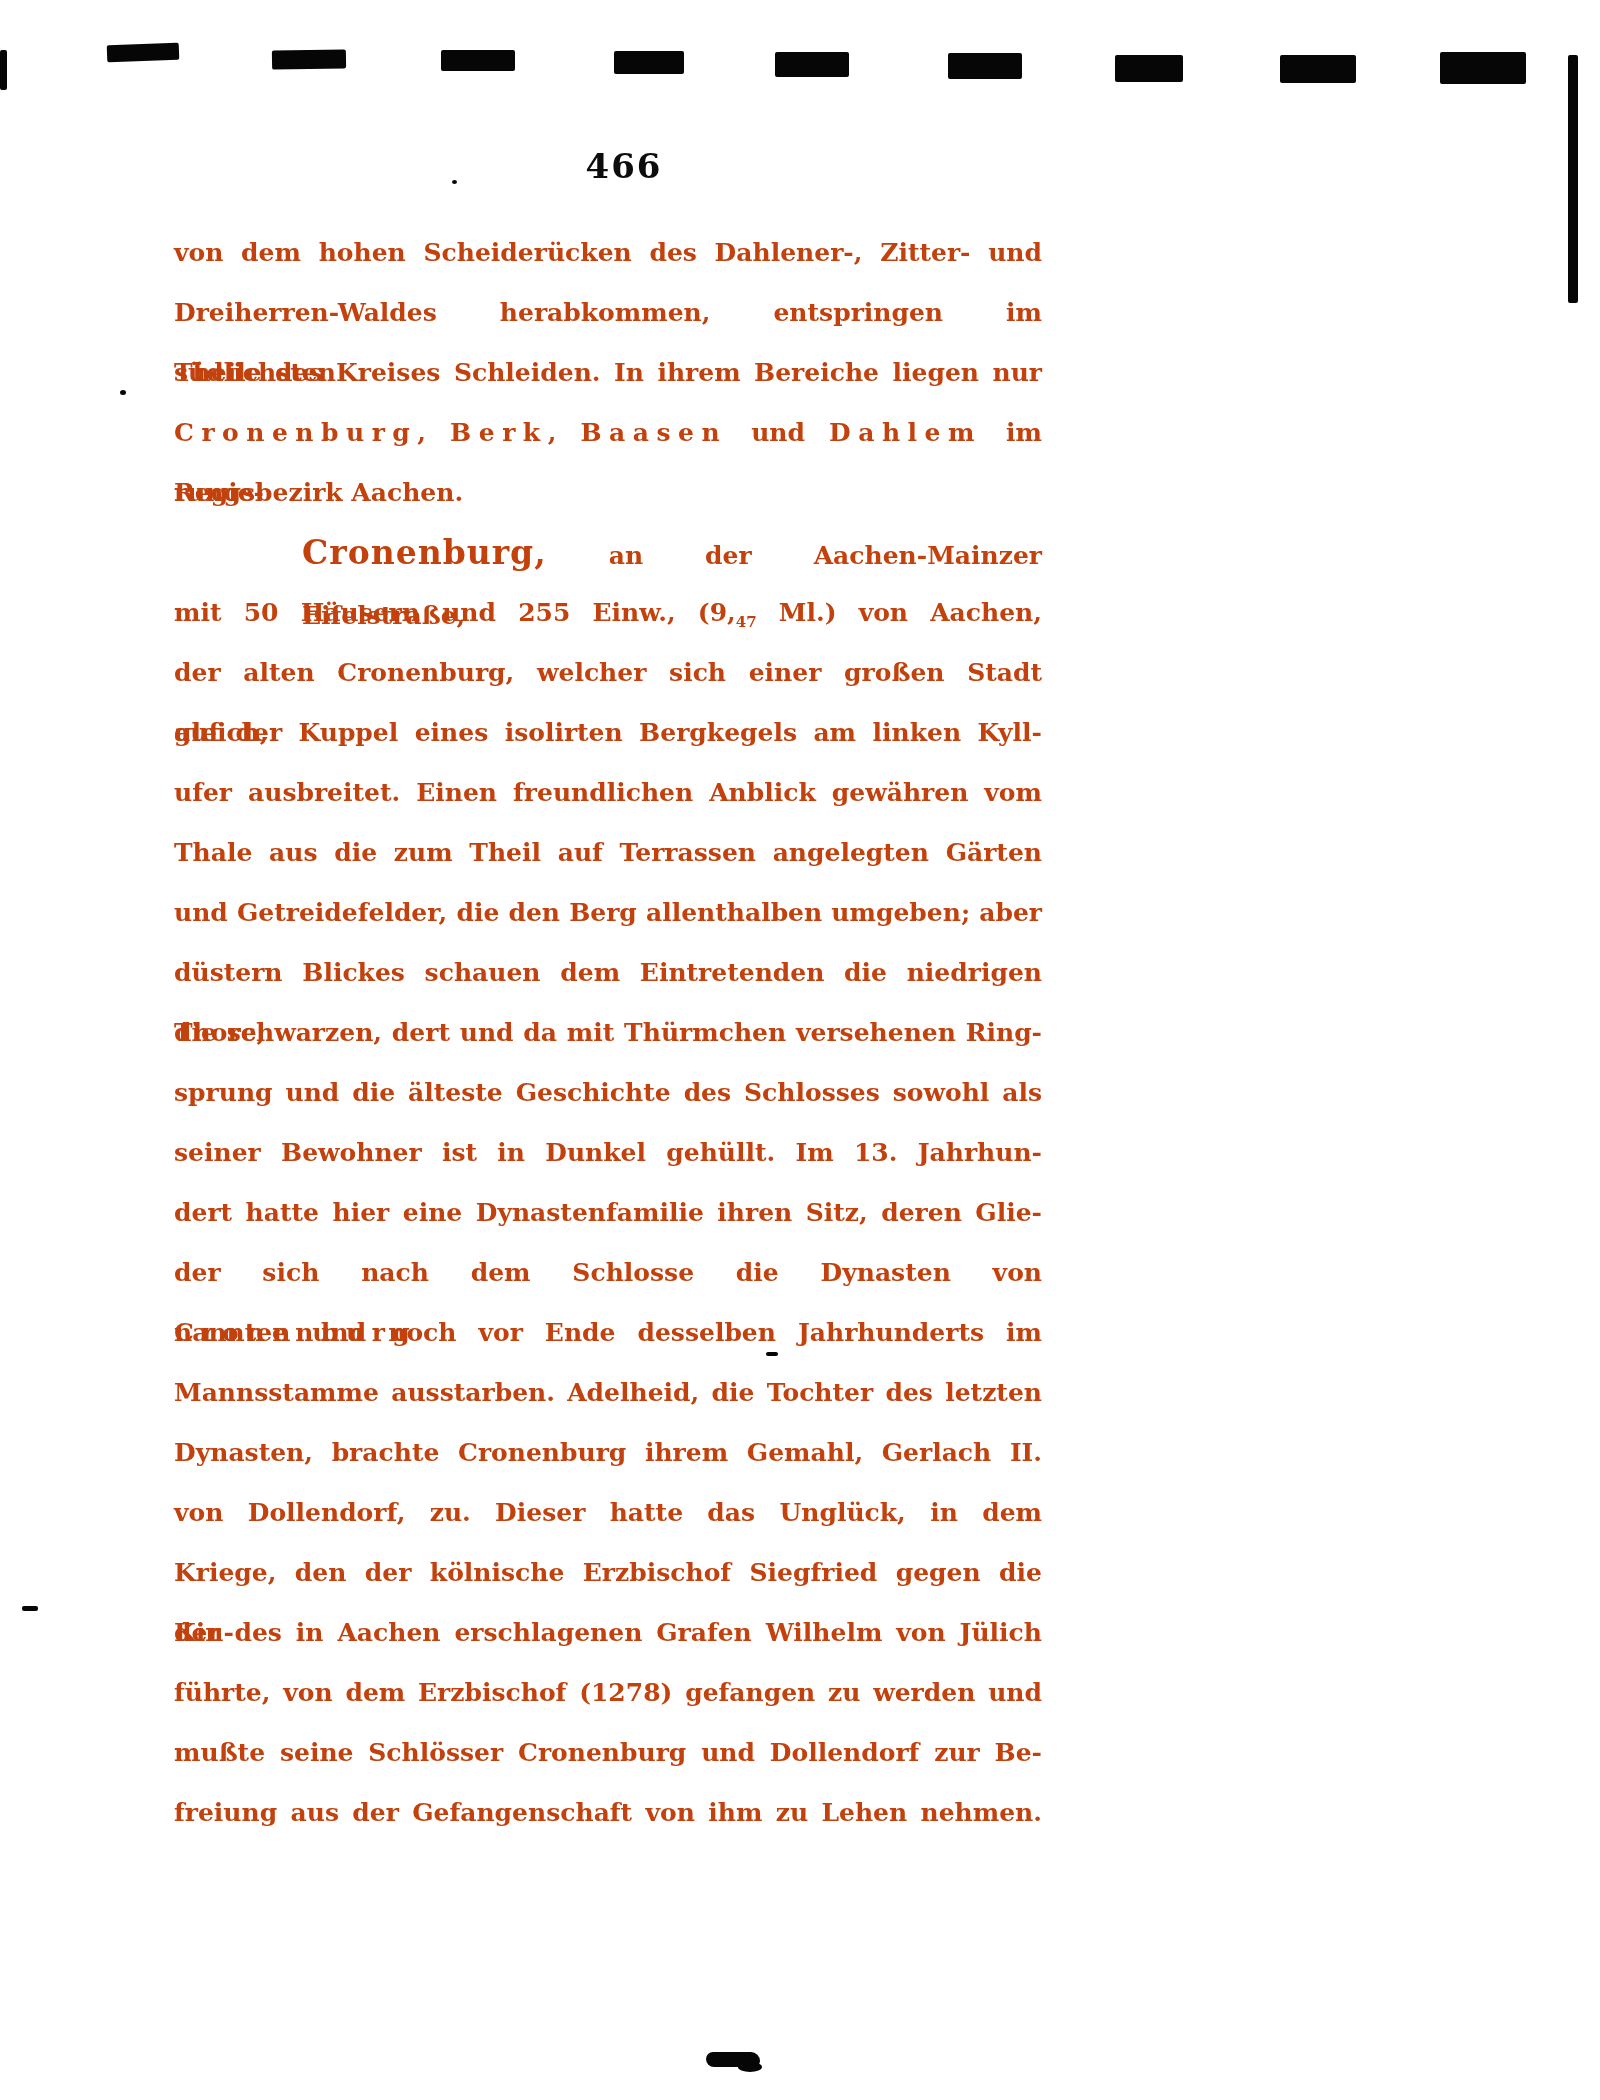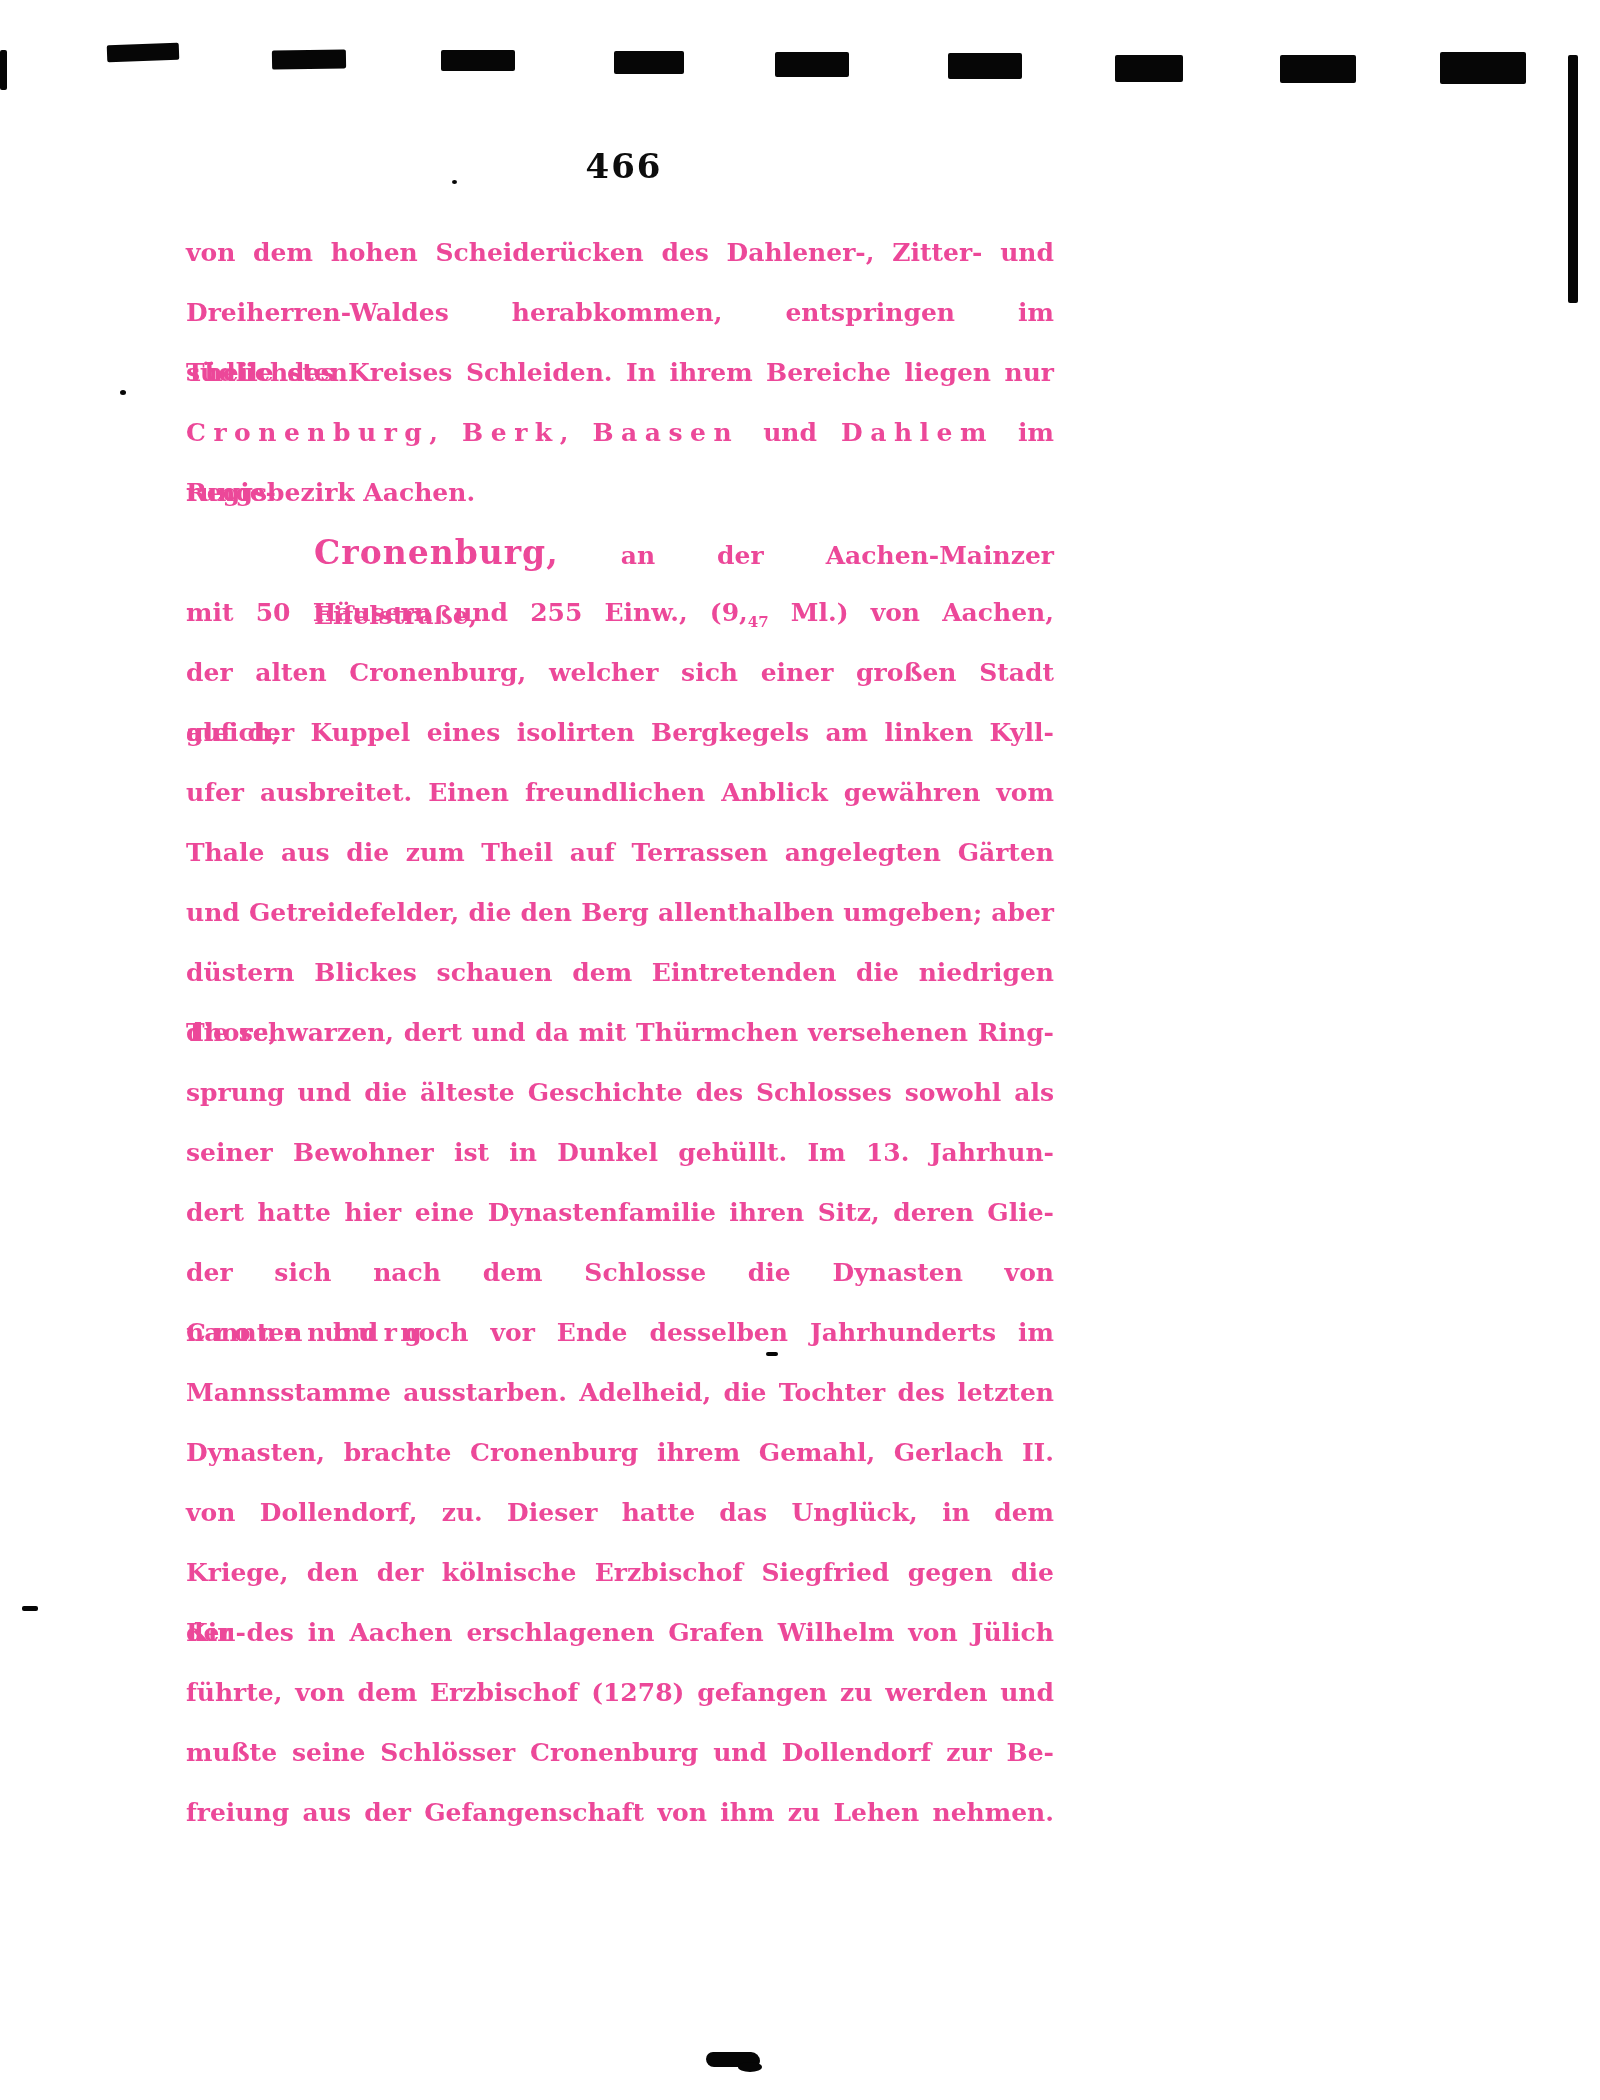--- a/index.html
+++ b/index.html
@@ -15,24 +15,24 @@
     position:absolute;
     top:146px;left:190px;width:868px;
     text-align:center;
     font-size:34px;
     font-weight:bold;
     letter-spacing:2px;
     color:#0d0d0d;
   }
   .textblock{
     position:absolute;
-    top:223px;left:186px;width:868px;
+    top:223px;left:174px;width:868px;
     font-size:25px;
     font-weight:bold;
-    color:#ec4899;
+    color:#c2410c;
   }
   .line{
     height:60px;
     line-height:60px;
     text-align:justify;
     text-align-last:justify;
   }
   .line.left{
     text-align:left;
     text-align-last:left;

